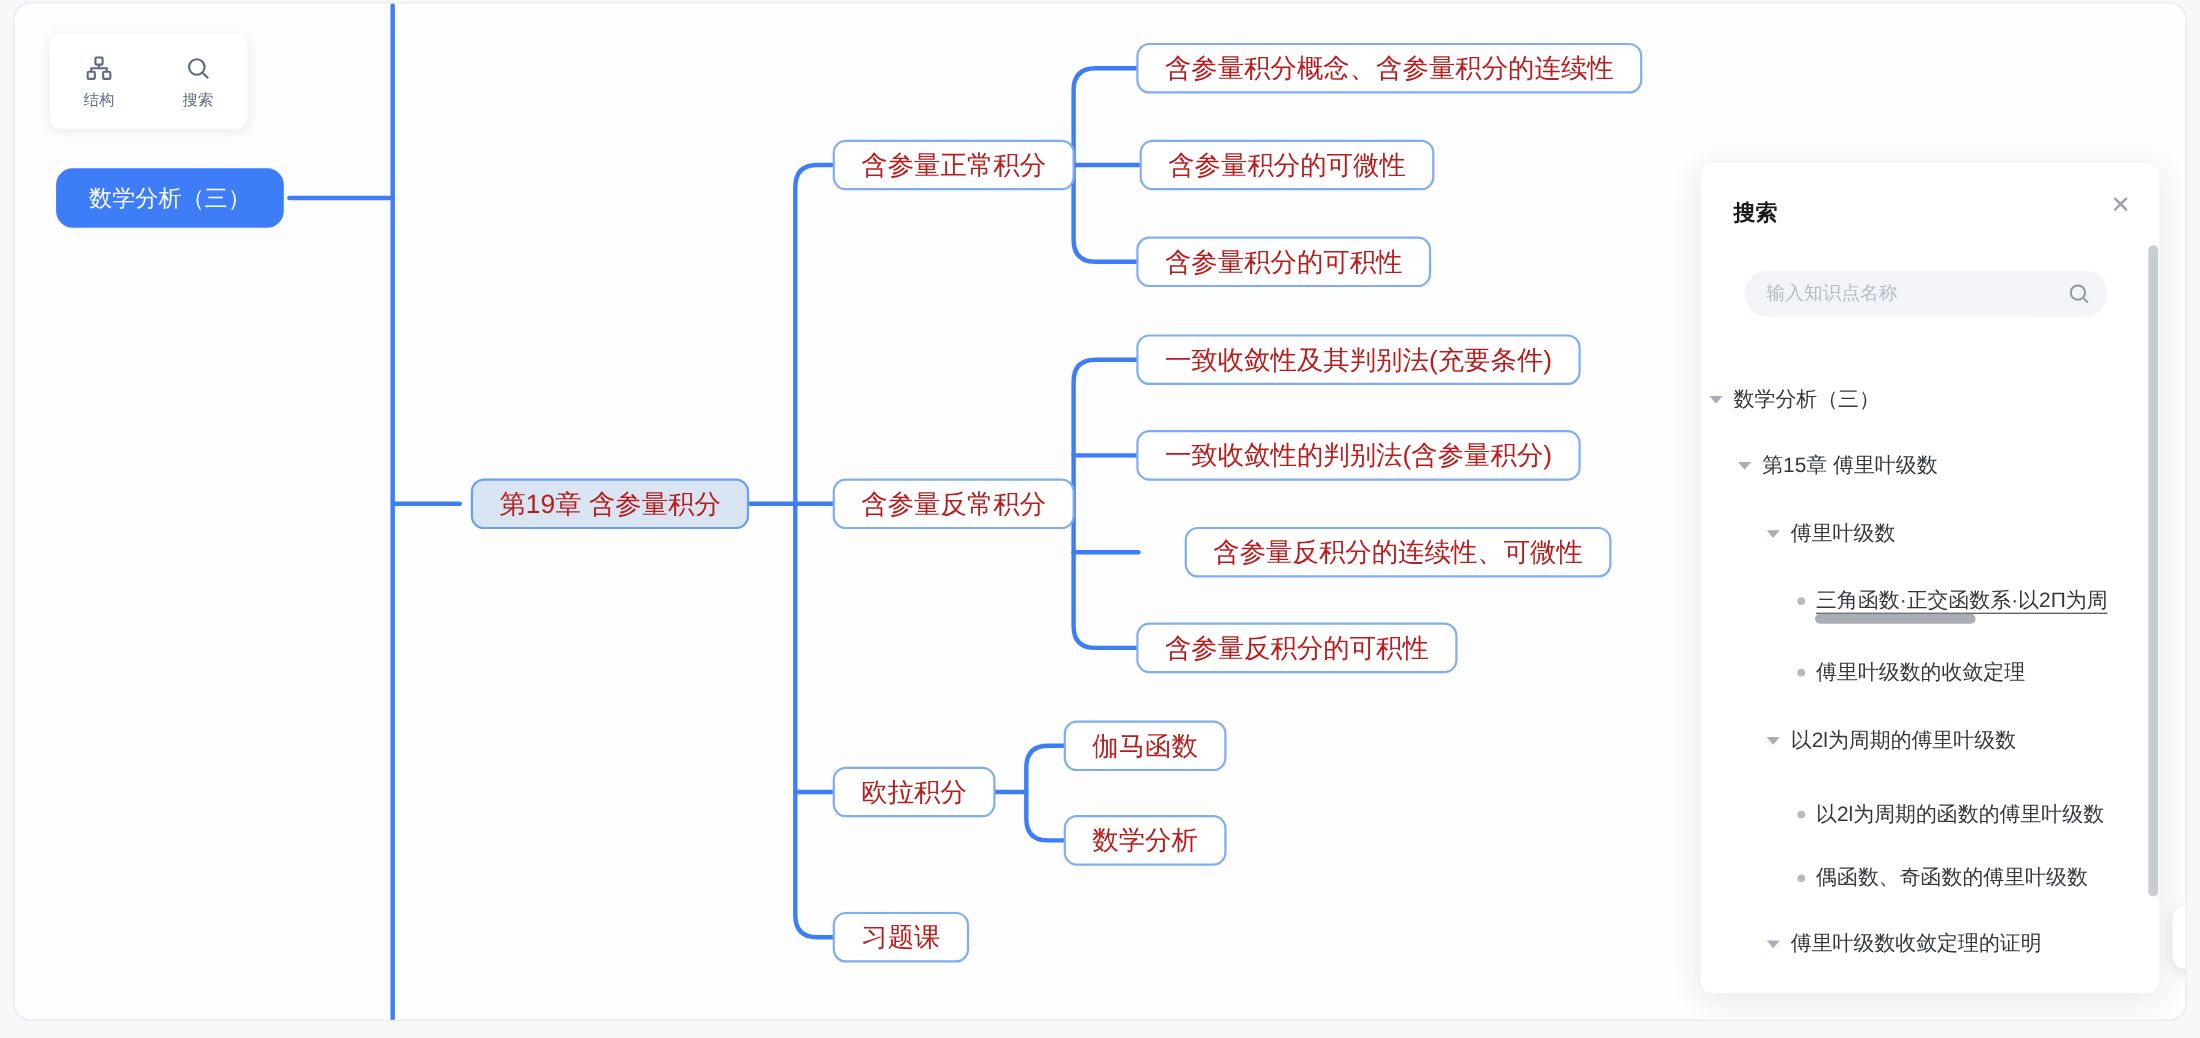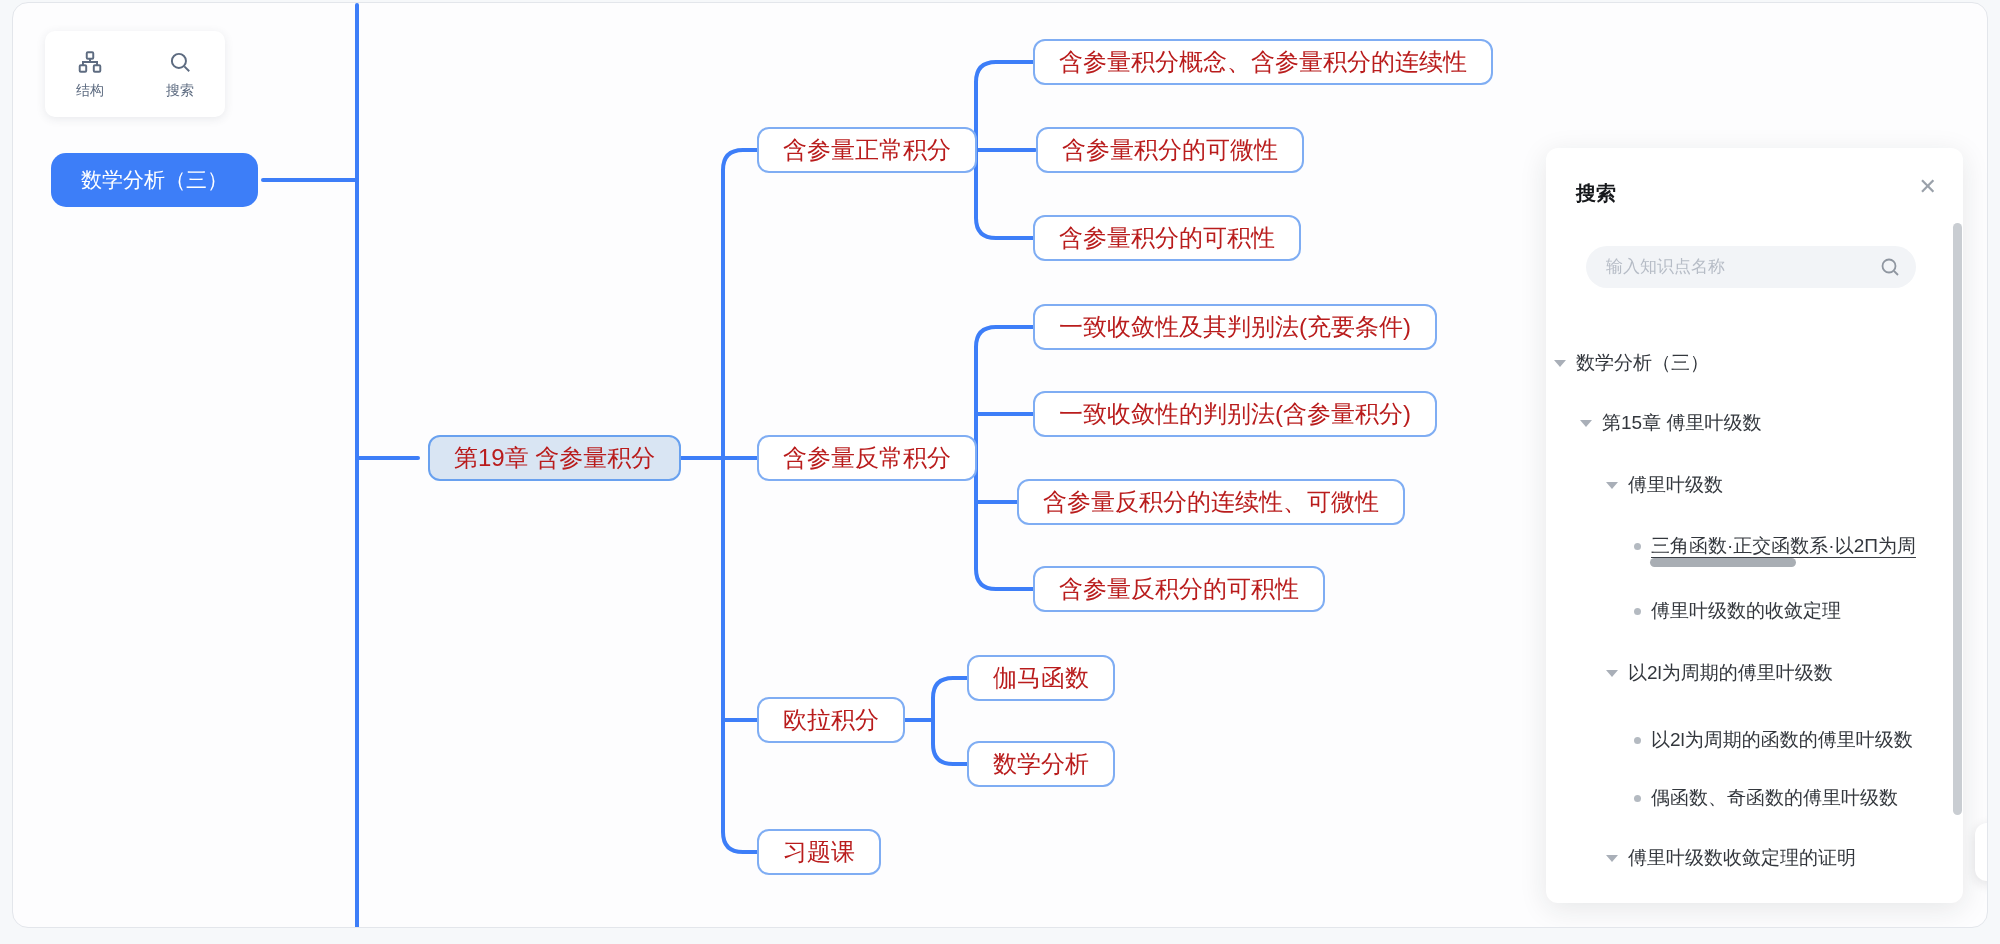--- a/index.html
+++ b/index.html
@@ -141,21 +141,21 @@
   <div class="node" style="left:744px; top:432px;">含参量反常积分</div>
   <div class="node" style="left:744px; top:694px;">欧拉积分</div>
   <div class="node" style="left:744px; top:826px;">习题课</div>
 
   <div class="node" style="left:1020px; top:36px;">含参量积分概念、含参量积分的连续性</div>
   <div class="node" style="left:1023px; top:124px;">含参量积分的可微性</div>
   <div class="node" style="left:1020px; top:212px;">含参量积分的可积性</div>
 
   <div class="node" style="left:1020px; top:301px;">一致收敛性及其判别法(充要条件)</div>
   <div class="node" style="left:1020px; top:388px;">一致收敛性的判别法(含参量积分)</div>
-  <div class="node" style="left:1004px; top:476px;">含参量反积分的连续性、可微性</div>
+  <div class="node" style="left:1064px; top:476px;">含参量反积分的连续性、可微性</div>
   <div class="node" style="left:1020px; top:563px;">含参量反积分的可积性</div>
 
   <div class="node" style="left:954px; top:652px;">伽马函数</div>
   <div class="node" style="left:954px; top:738px;">数学分析</div>
 
   <div class="toolbar">
     <div class="tool">
       <span>
         <svg width="26" height="26" viewBox="0 0 24 24" fill="none" stroke-width="1.8">
           <rect x="9" y="3" width="6" height="6" rx="1"></rect>

